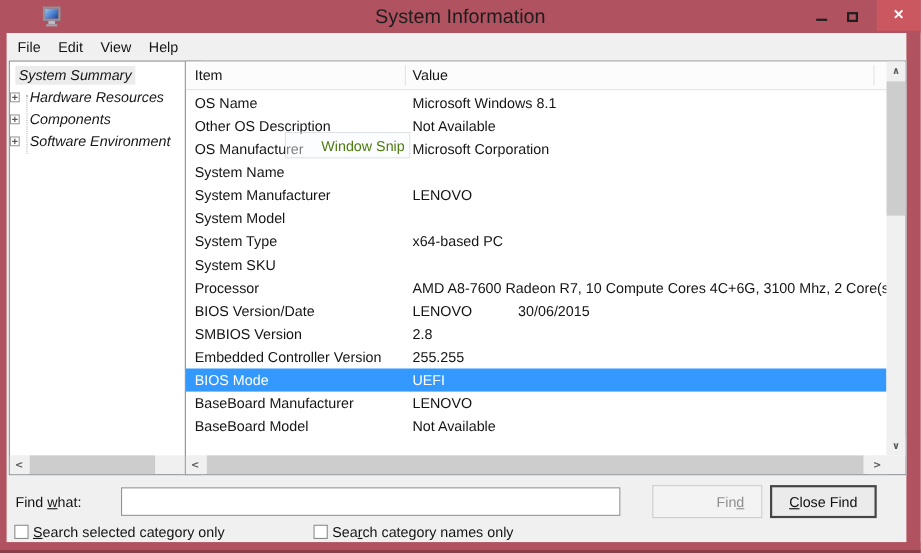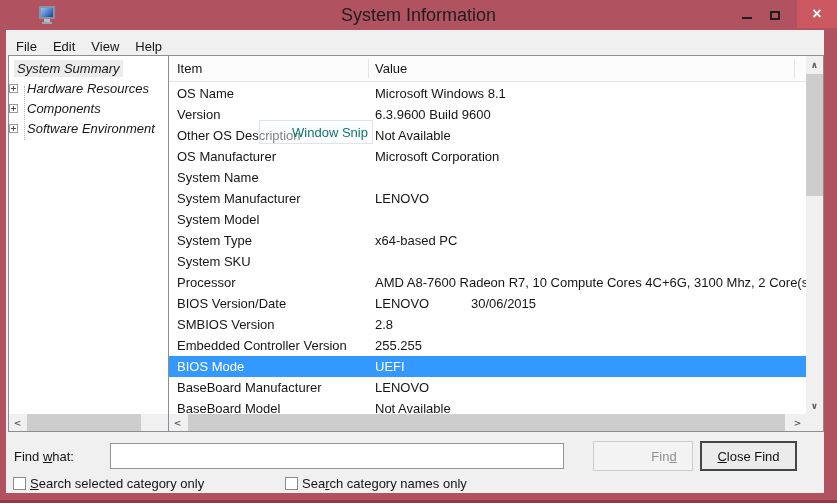--- a/index.html
+++ b/index.html
@@ -21,21 +21,21 @@
   .ctrl-close { left:797px; width:40px; background:var(--close_button); color:#fff; font-size:16px; font-weight:bold; }
   .glyph-min { width:10px; height:2px; background:#1e1e1e; margin-top:8px; }
   .glyph-max { width:10px; height:9px; border:2px solid #1e1e1e; margin-top:2px; background:transparent; }
   .glyph-close { line-height:28px; }
 
   
   .inner { position:absolute; left:6px; top:30px; width:818px; height:463px; background:var(--chrome_bg); }
   .bottom-strip { position:absolute; left:0; bottom:0; width:837px; height:10px; background:var(--titlebar); box-shadow: inset 0 -3px 0 var(--titlebar_dark_edge); }
 
   
-  .menubar { position:absolute; left:0; top:0; width:100%; height:24px; display:flex; align-items:flex-end; padding-left:2px;border-radius:10px; }
+  .menubar { position:absolute; left:0; top:0; width:100%; height:24px; display:flex; align-items:center; padding-left:2px;border-radius:10px; }
   .menu-item { padding:0 8px; display:flex; align-items:center; font-size:13px; color:#141414; }
 
   
   .pane { position:absolute; top:25px; height:377px; background:#fff; border:1px solid var(--pane_border); }
   .tree-pane { left:2px; width:175px;font-style:italic; }
   .list-pane { left:162px; width:656px; }
 
   
   .tree-items { position:absolute; left:0; top:2px; right:0; }
   .tree-item { height:20px; display:flex; align-items:center; padding-left:0; white-space:nowrap; overflow:hidden; }
@@ -59,21 +59,21 @@
   
   .lv-rows { position:absolute; left:0; top:27px; right:17px; bottom:17px; overflow:hidden; }
   .lv-row { position:relative; height:21px; line-height:21px; white-space:nowrap; }
   .lv-row .c-item  { position:absolute; left:8px; color:#151515; }
   .lv-row .c-value { position:absolute; left:206px; color:#151515; }
   .lv-row .c-value2 { position:absolute; left:302px; color:#151515; }
   .lv-row.selected { background:var(--selection); }
   .lv-row.selected .c-item, .lv-row.selected .c-value, .lv-row.selected .c-value2 { color:#fff; }
 
   
-  .ghost { position:absolute; left:90px; top:64px; width:114px; height:24px; background:rgba(249,250,252,0.45); border:1px solid rgba(190,197,208,0.45); color:#0f766e; display:flex; align-items:center; justify-content:center; font-size:13px; z-index:5; pointer-events:none;padding-left:28px; }
+  .ghost { position:absolute; left:90px; top:64px; width:114px; height:24px; background:rgba(249,250,252,0.45); border:1px solid rgba(190,197,208,0.45); color:#4d7c0f; display:flex; align-items:center; justify-content:center; font-size:13px; z-index:5; pointer-events:none;padding-left:28px; }
 
   
   .sb-btn { position:absolute; background:#f0f0f0; color:#5d5d5d; font-family:"DejaVu Sans",sans-serif; font-size:9px; font-weight:bold; display:flex; align-items:center; justify-content:center; }
   .sb-thumb { position:absolute; background:var(--scrollbar_thumb); }
   .vsb { position:absolute; top:0; right:0; width:17px; bottom:17px; background:#f0f0f0; }
   .vsb .up    { top:0; left:0; width:17px; height:17px; }
   .vsb .down  { bottom:0; left:0; width:17px; height:17px; }
   .vsb .sb-thumb { left:0; top:18px; width:17px; height:122px; }
   .hsb { position:absolute; left:0; right:17px; bottom:0; height:17px; background:#f0f0f0; }
   .hsb .left  { left:0; top:0; width:17px; height:17px; }
@@ -170,25 +170,20 @@
       <div class="lv-header">
         <span class="col col-item">Item</span>
         <span class="col col-value">Value</span>
         <span class="hdr-div hdr-div-1"></span>
         <span class="hdr-div hdr-div-2"></span>
       </div>
       <div class="lv-rows">
           <div class="lv-row">
         <span class="c-item">OS Name</span>
         <span class="c-value">Microsoft Windows 8.1</span>
-        <span class="c-value2"></span>
-      </div>
-          <div class="lv-row">
-        <span class="c-item">Version</span>
-        <span class="c-value">6.3.9600 Build 9600</span>
         <span class="c-value2"></span>
       </div>
           <div class="lv-row">
         <span class="c-item">Other OS Description</span>
         <span class="c-value">Not Available</span>
         <span class="c-value2"></span>
       </div>
           <div class="lv-row">
         <span class="c-item">OS Manufacturer</span>
         <span class="c-value">Microsoft Corporation</span>

